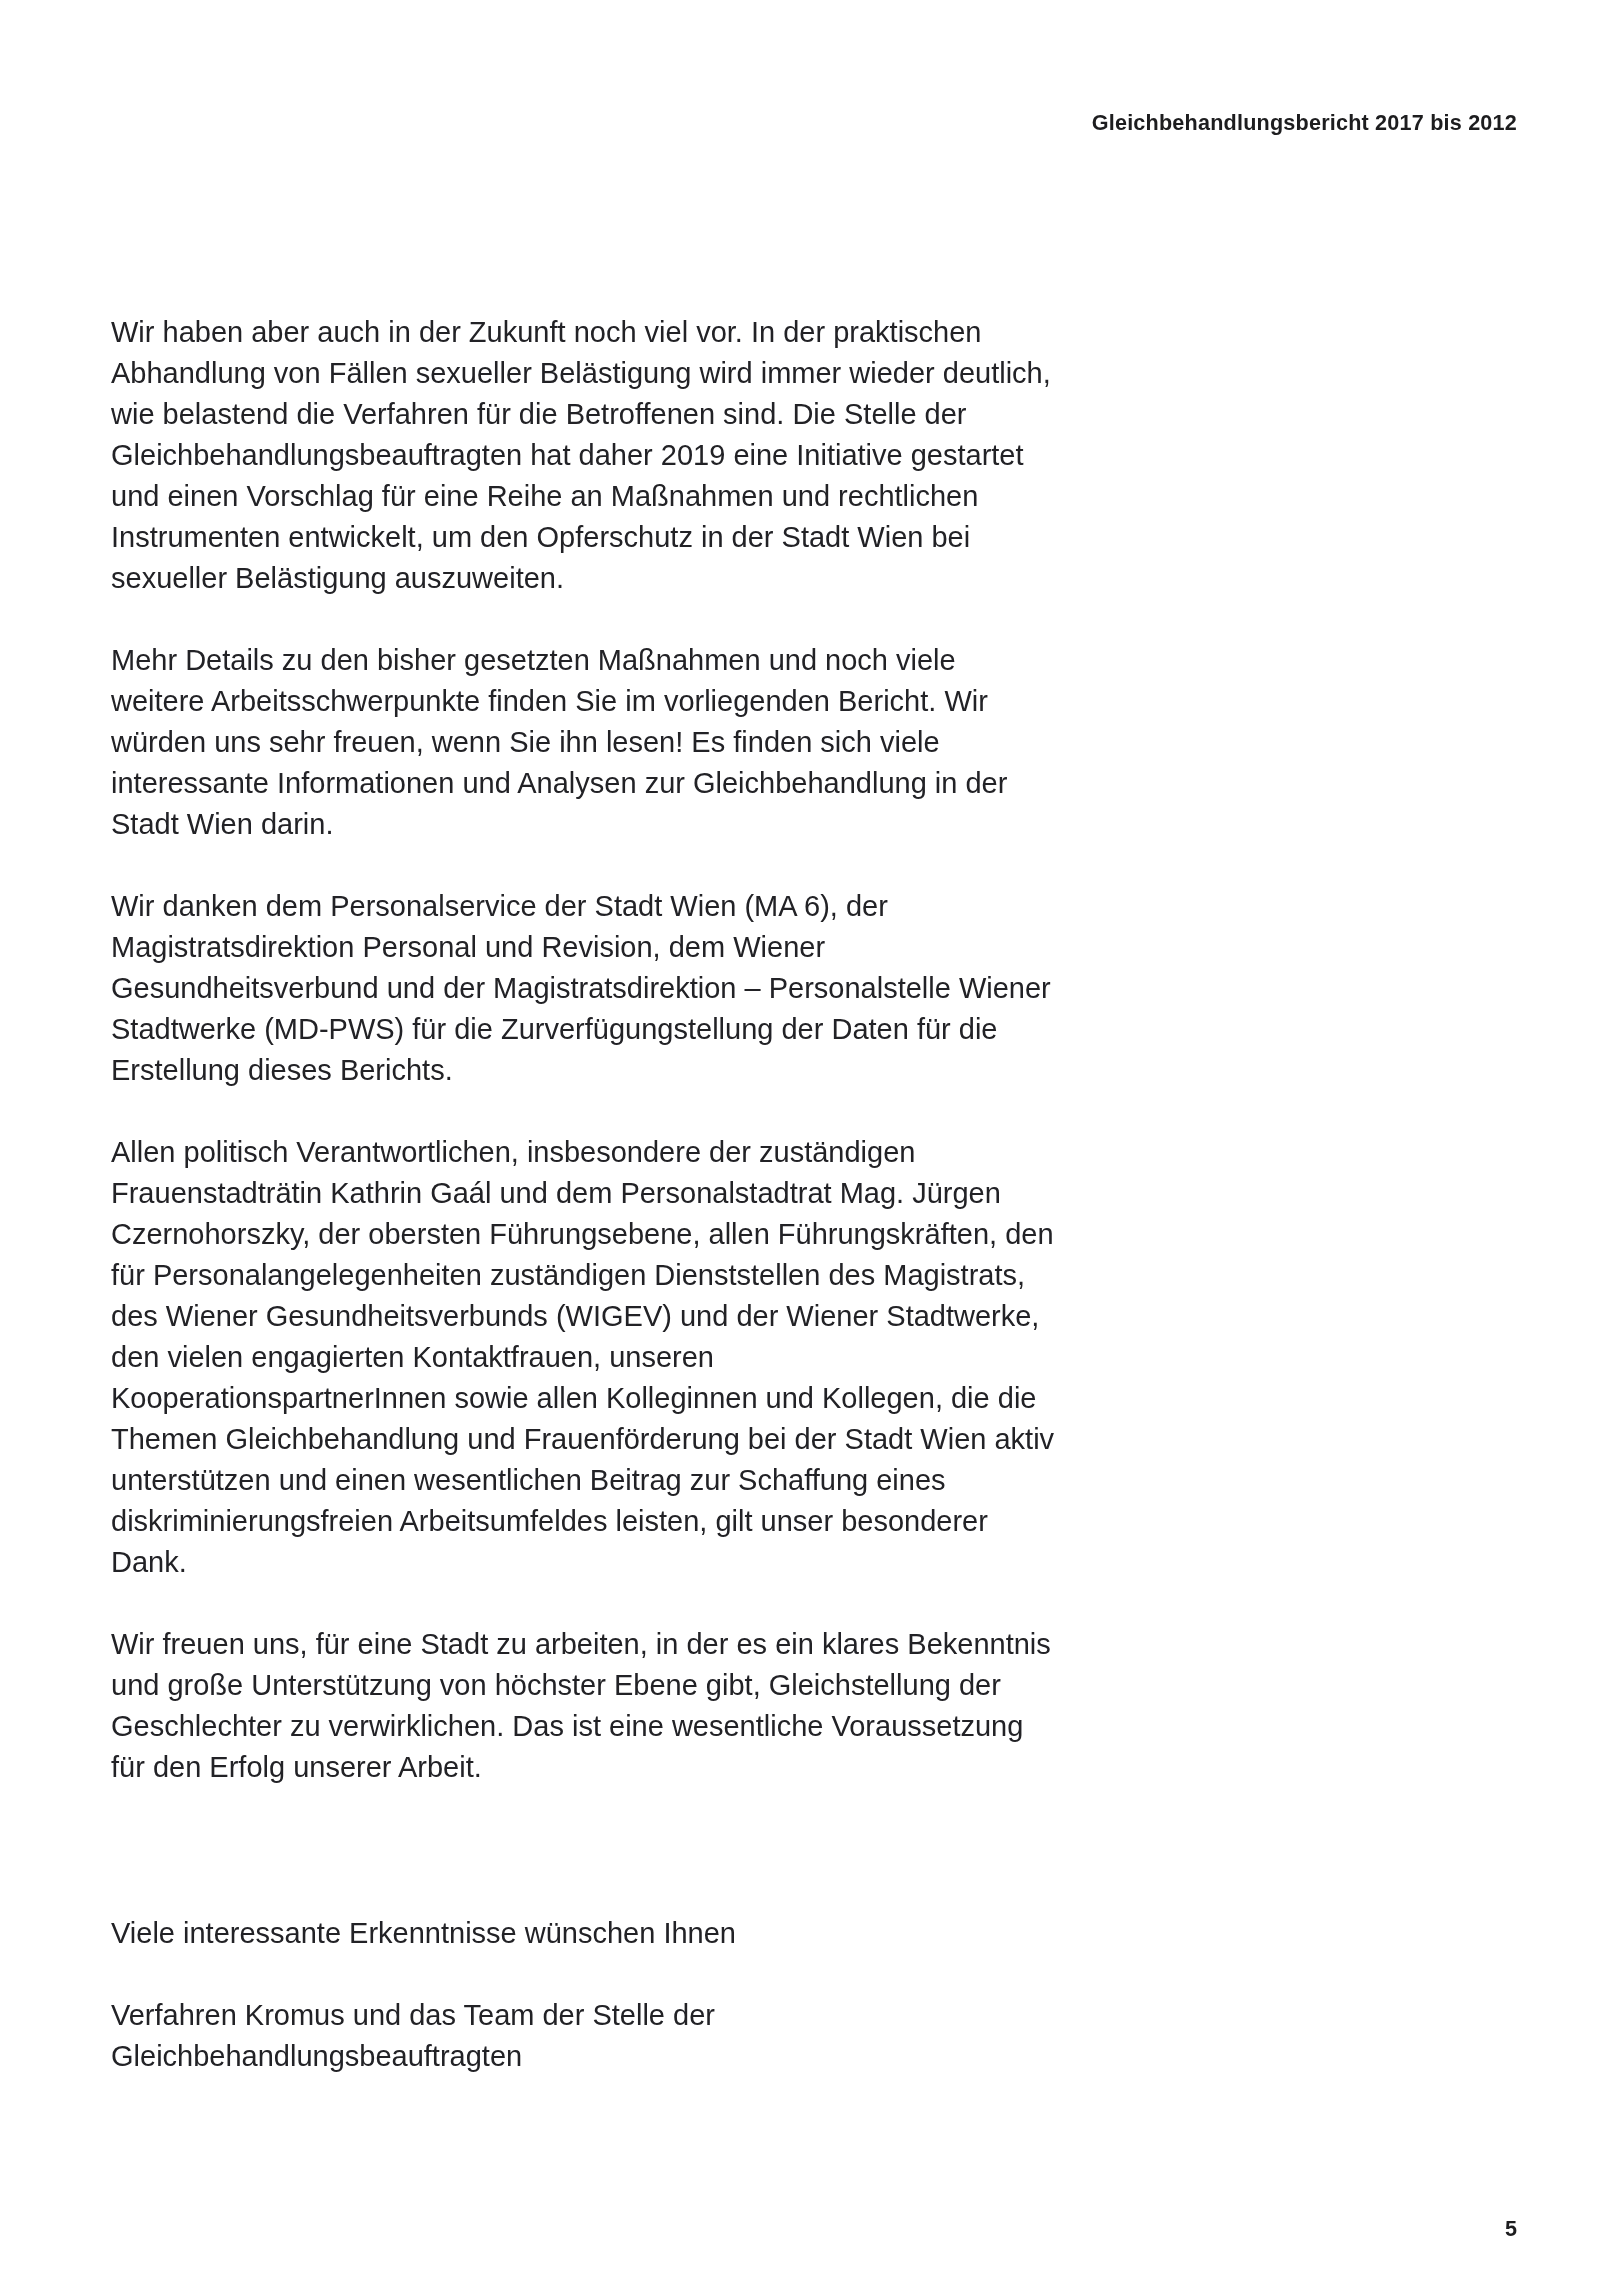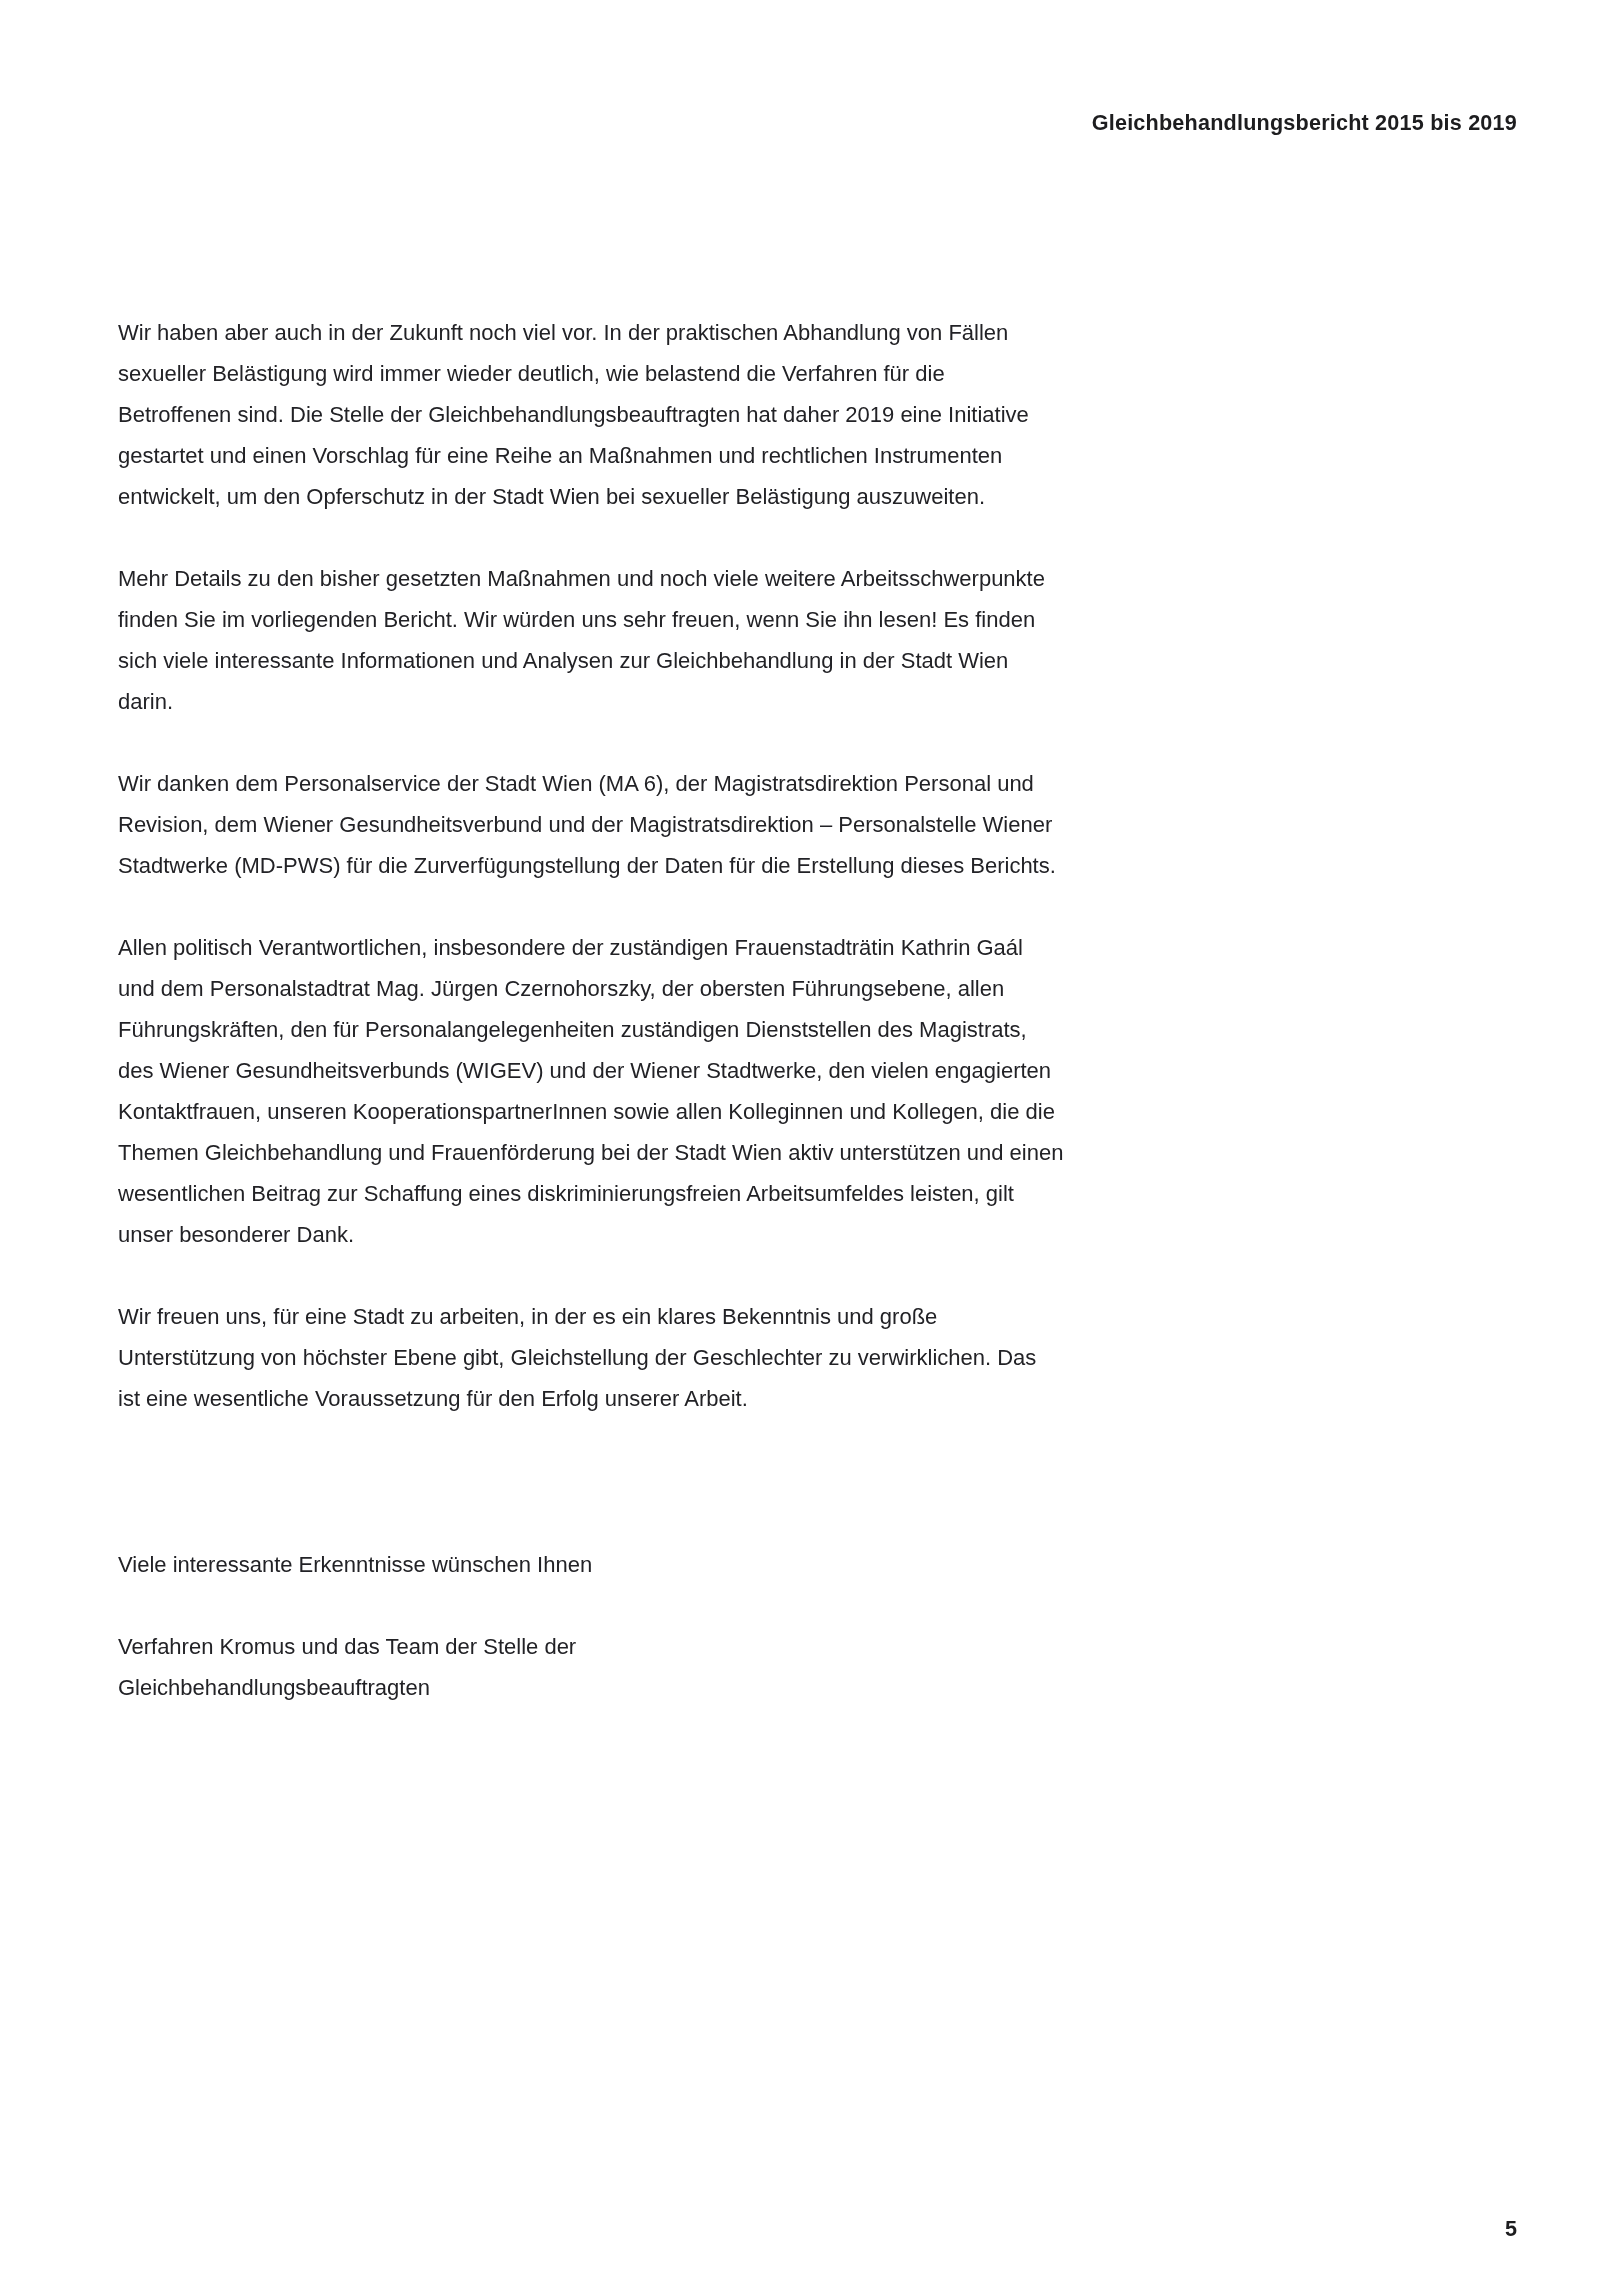--- a/index.html
+++ b/index.html
@@ -28,23 +28,23 @@
     left: 119px;
     text-align: right;
     font-size: 21.6px;
     font-weight: 700;
     letter-spacing: 0.2px;
     color: #1d1d1f;
   }
   .content {
     position: absolute;
     top: 312px;
-    left: 118px;
+    left: 111px;
     width: 946px;
-    font-size: 22px;
+    font-size: 29px;
     line-height: 41px;
     font-weight: 400;
     color: #222226;
   }
   .content p {
     margin: 0 0 41px 0;
   }
   .content p.closing-lead {
     margin-top: 125px;
   }
@@ -60,21 +60,21 @@
     font-weight: 700;
     color: #1d1d1f;
   }
 </style>
 </head>
 <body>
 
 <div class="page">
 
   <div class="running-header">
-    <span>Gleichbehandlungsbericht 2015 bis 2019</span>
+    <span>Gleichbehandlungsbericht 2017 bis 2012</span>
   </div>
 
   <div class="content">
     <p>Wir haben aber auch in der Zukunft noch viel vor. In der praktischen Abhandlung von Fällen sexueller Belästigung wird immer wieder deutlich, wie belastend die Verfahren für die Betroffenen sind. Die Stelle der Gleichbehandlungsbeauftragten hat daher 2019 eine Initiative gestartet und einen Vorschlag für eine Reihe an Maßnahmen und rechtlichen Instrumenten entwickelt, um den Opferschutz in der Stadt Wien bei sexueller Belästigung auszuweiten.</p>
     <p>Mehr Details zu den bisher gesetzten Maßnahmen und noch viele weitere Arbeitsschwerpunkte finden Sie im vorliegenden Bericht. Wir würden uns sehr freuen, wenn Sie ihn lesen! Es finden sich viele interessante Informationen und Analysen zur Gleichbehandlung in der Stadt Wien darin.</p>
     <p>Wir danken dem Personalservice der Stadt Wien (MA 6), der Magistratsdirektion Personal und Revision, dem Wiener Gesundheitsverbund und der Magistratsdirektion – Personalstelle Wiener Stadtwerke (MD-PWS) für die Zurverfügungstellung der Daten für die Erstellung dieses Berichts.</p>
     <p>Allen politisch Verantwortlichen, insbesondere der zuständigen Frauenstadträtin Kathrin Gaál und dem Personalstadtrat Mag. Jürgen Czernohorszky, der obersten Führungsebene, allen Führungskräften, den für Personalangelegenheiten zuständigen Dienststellen des Magistrats, des Wiener Gesundheitsverbunds (WIGEV) und der Wiener Stadtwerke, den vielen engagierten Kontaktfrauen, unseren KooperationspartnerInnen sowie allen Kolleginnen und Kollegen, die die Themen Gleichbehandlung und Frauenförderung bei der Stadt Wien aktiv unterstützen und einen wesentlichen Beitrag zur Schaffung eines diskriminierungsfreien Arbeitsumfeldes leisten, gilt unser besonderer Dank.</p>
     <p>Wir freuen uns, für eine Stadt zu arbeiten, in der es ein klares Bekenntnis und große Unterstützung von höchster Ebene gibt, Gleichstellung der Geschlechter zu verwirklichen. Das ist eine wesentliche Voraussetzung für den Erfolg unserer Arbeit.</p>
 
     <p class="closing-lead">Viele interessante Erkenntnisse wünschen Ihnen</p>

